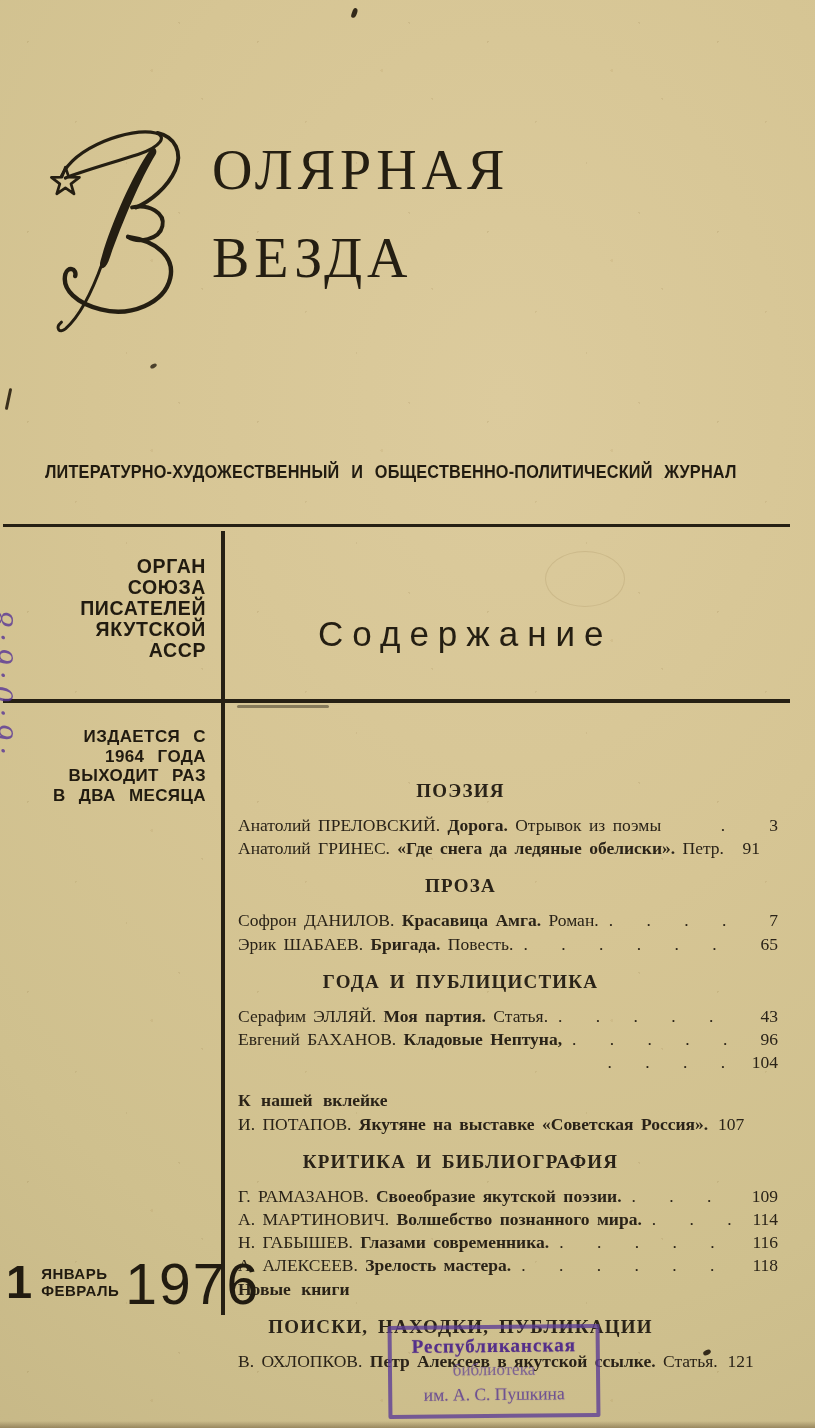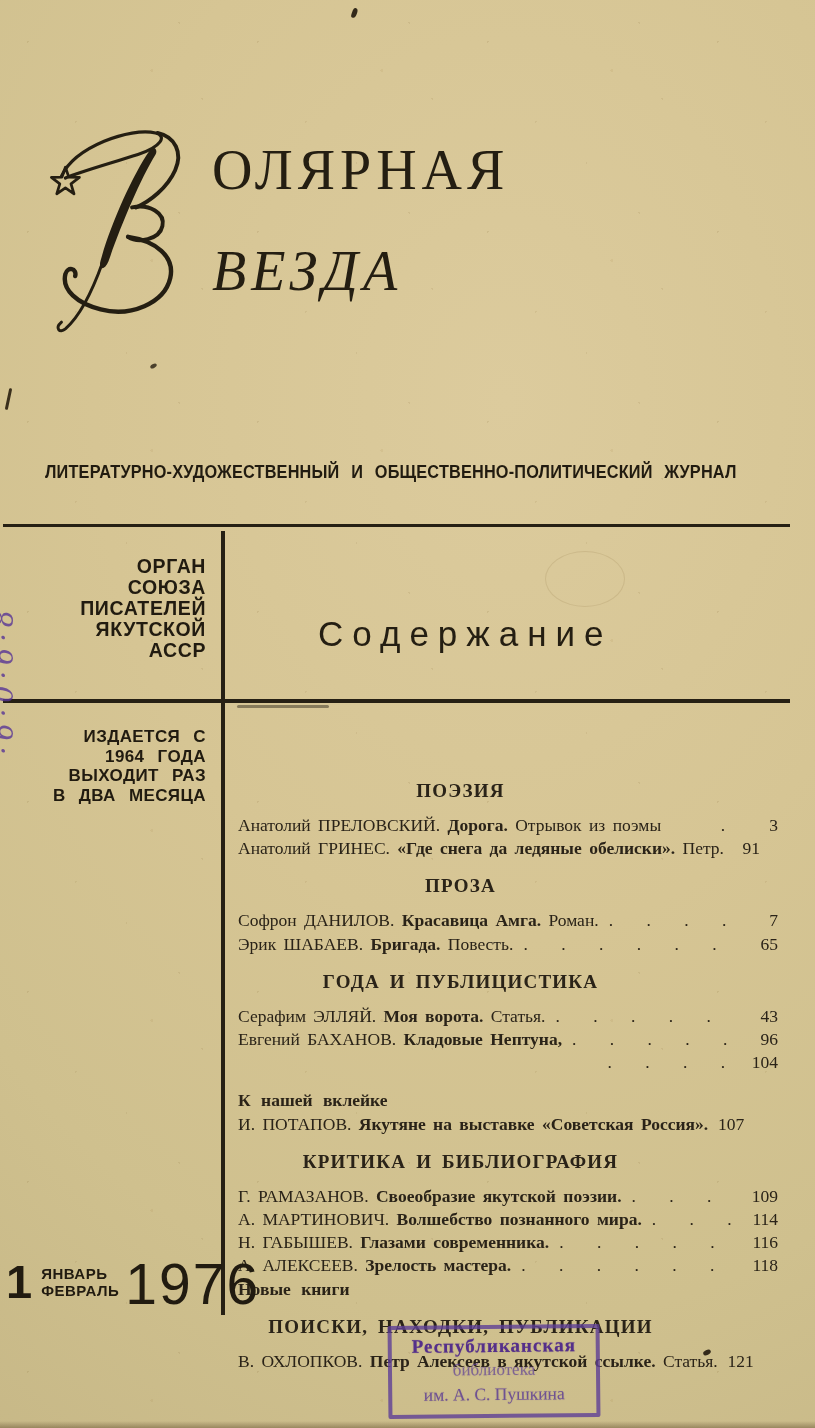--- a/index.html
+++ b/index.html
@@ -20,21 +20,21 @@
       radial-gradient(circle 1px at 33% 64%, rgba(120,90,40,.20) 0 1px, transparent 1px),
       radial-gradient(circle 1px at 88% 52%, rgba(120,90,40,.22) 0 1px, transparent 1px),
       radial-gradient(circle 1px at 55% 86%, rgba(120,90,40,.20) 0 1px, transparent 1px),
       radial-gradient(circle 1.5px at 66% 37%, rgba(150,110,50,.18) 0 1.5px, transparent 1.5px);
     background-size:230px 190px;}
 
   .logo{position:absolute;left:36px;top:110px;width:196px;height:238px;}
 
   .title-block{position:absolute;left:212px;top:142px;line-height:1;}
   .title-line{font-size:56px;letter-spacing:5px;color:#241e12;}
-  .title-line.l2{margin-top:45px;font-style:italic;}
+  .title-line.l2{margin-top:32px;}
 
   .subtitle{position:absolute;left:45px;top:461px;width:790px;
     font-family:"Liberation Sans", sans-serif;font-weight:bold;font-size:18.5px;
     letter-spacing:.2px;word-spacing:8px;color:#211b10;
     transform:scaleX(.88);transform-origin:left center;white-space:nowrap;}
 
   .rule{position:absolute;background:#262014;}
   .rule-top{left:3px;top:524px;width:787px;height:3px;}
   .rule-mid{left:3px;top:699px;width:787px;height:4px;}
   .rule-smudge{left:237px;top:705px;width:92px;height:3px;background:#262014;opacity:.45;border-radius:2px;}
@@ -184,21 +184,21 @@
         <span>Повесть.</span>
       </span>
       <span class="toc-dots">. . . . . . .</span>
       <span class="toc-page">65</span>
     </div>
 
     <div class="toc-h">ГОДА И ПУБЛИЦИСТИКА</div>
     <div class="toc-line">
       <span class="toc-text">
         <span>Серафим ЭЛЛЯЙ.</span>
-        <b>Моя ворота.</b>
+        <b>Моя партия.</b>
         <span>Статья.</span>
       </span>
       <span class="toc-dots">. . . . . .</span>
       <span class="toc-page">43</span>
     </div>
     <div class="toc-line">
       <span class="toc-text">
         <span>Евгений БАХАНОВ.</span>
         <b>Кладовые Нептуна,</b>
         

